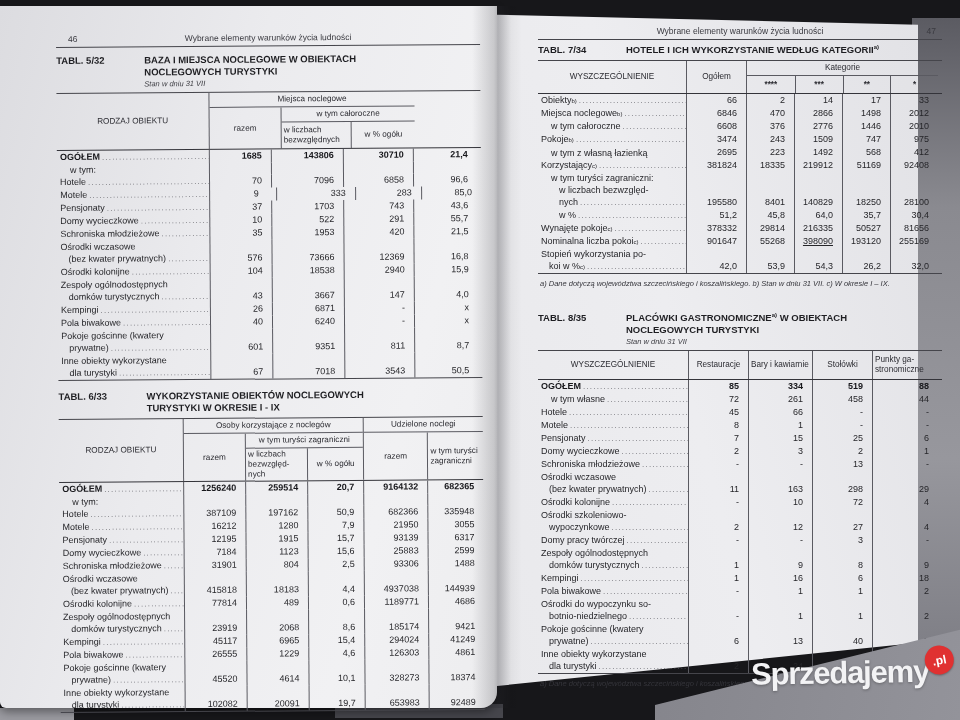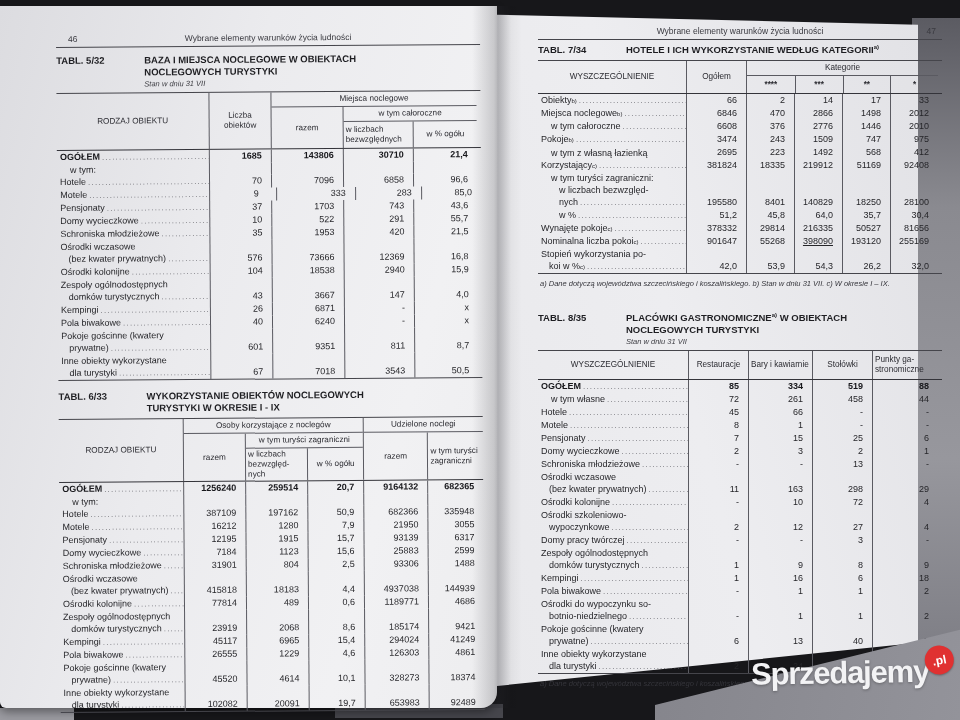--- a/index.html
+++ b/index.html
@@ -76,21 +76,20 @@
 
     <div class="tabrow">
       <div class="tablab">TABL. 5/32</div>
       <div class="tabtitle">BAZA I MIEJSCA NOCLEGOWE W OBIEKTACH NOCLEGOWYCH TURYSTYKI</div>
     </div>
     <div class="subtitle">Stan w dniu 31 VII</div>
 
     <div class="table">
       <div class="thead" style="min-height:56px">
         <div class="hcell" style="width:152px">RODZAJ OBIEKTU</div>
-        <div class="hcell vline" style="width:62px">Liczba obiektów</div>
         <div class="hgroup vline" style="width:206px">
           <div class="hspan">Miejsca noclegowe</div>
           <div class="hsub">
             <div class="hcell" style="width:72px">razem</div>
             <div class="hgroup vline" style="width:134px">
               <div class="hspan">w tym całoroczne</div>
               <div class="hsub">
                 <div class="hcell" style="width:70px;text-align:left;justify-content:flex-start;">w liczbach bezwzględnych</div>
                 <div class="hcell vline" style="width:64px">w % ogółu</div>
               </div>

